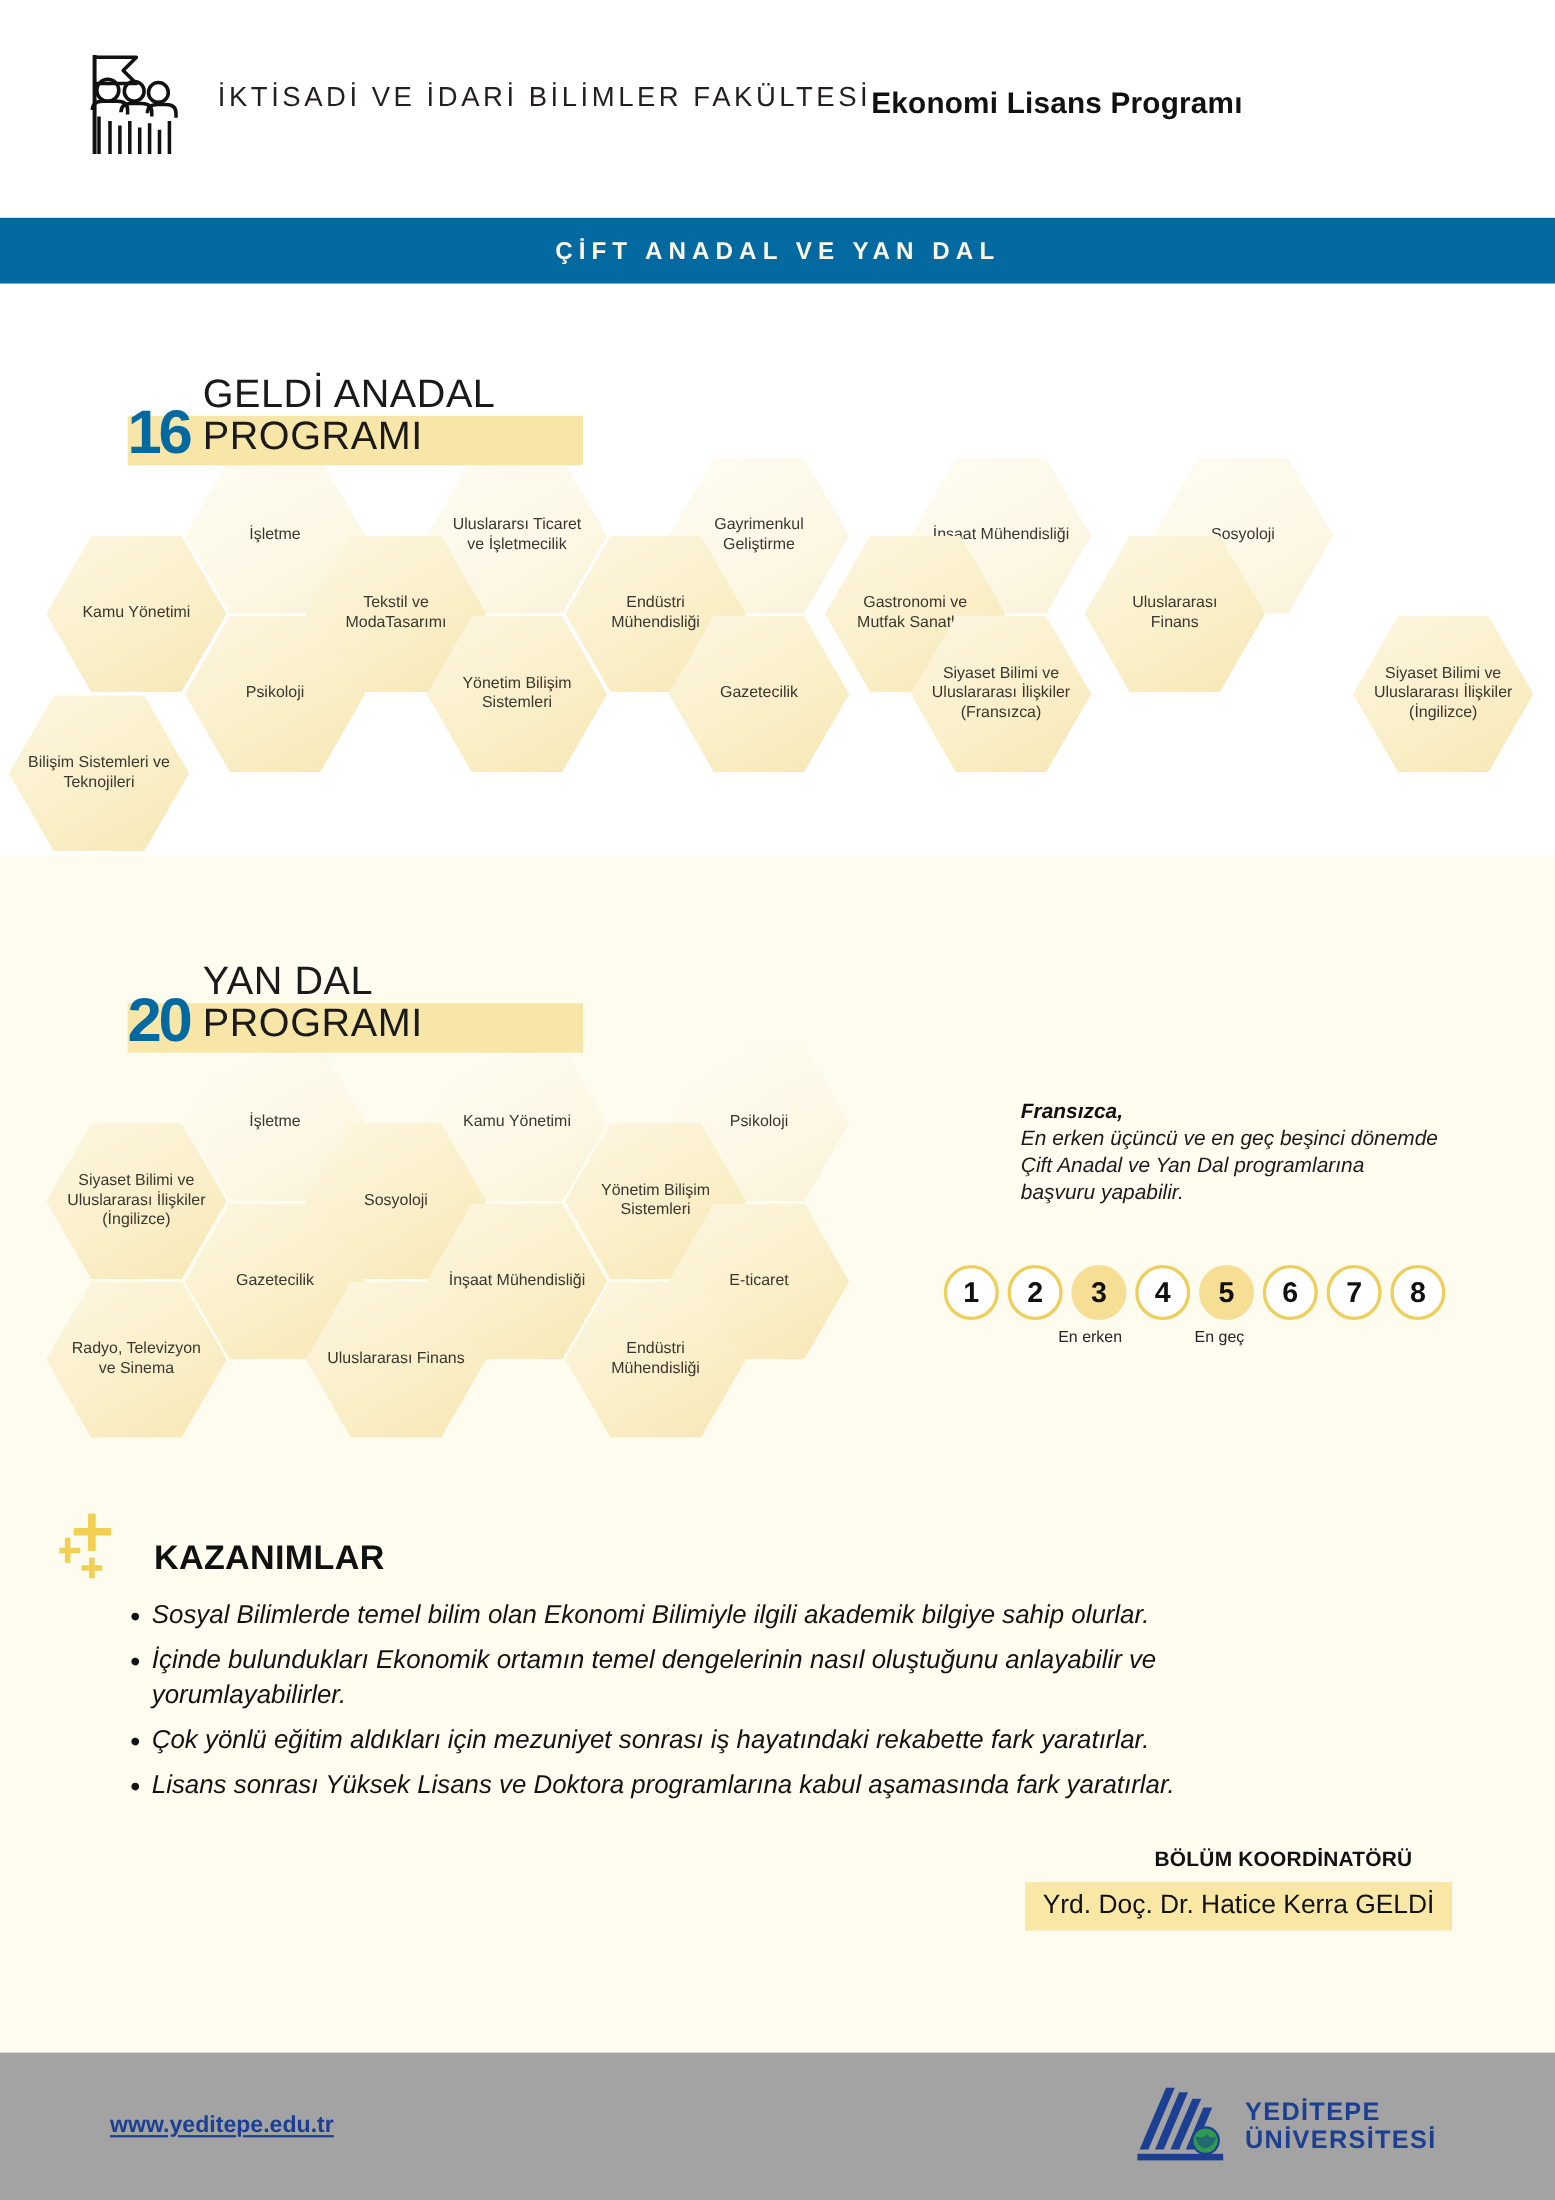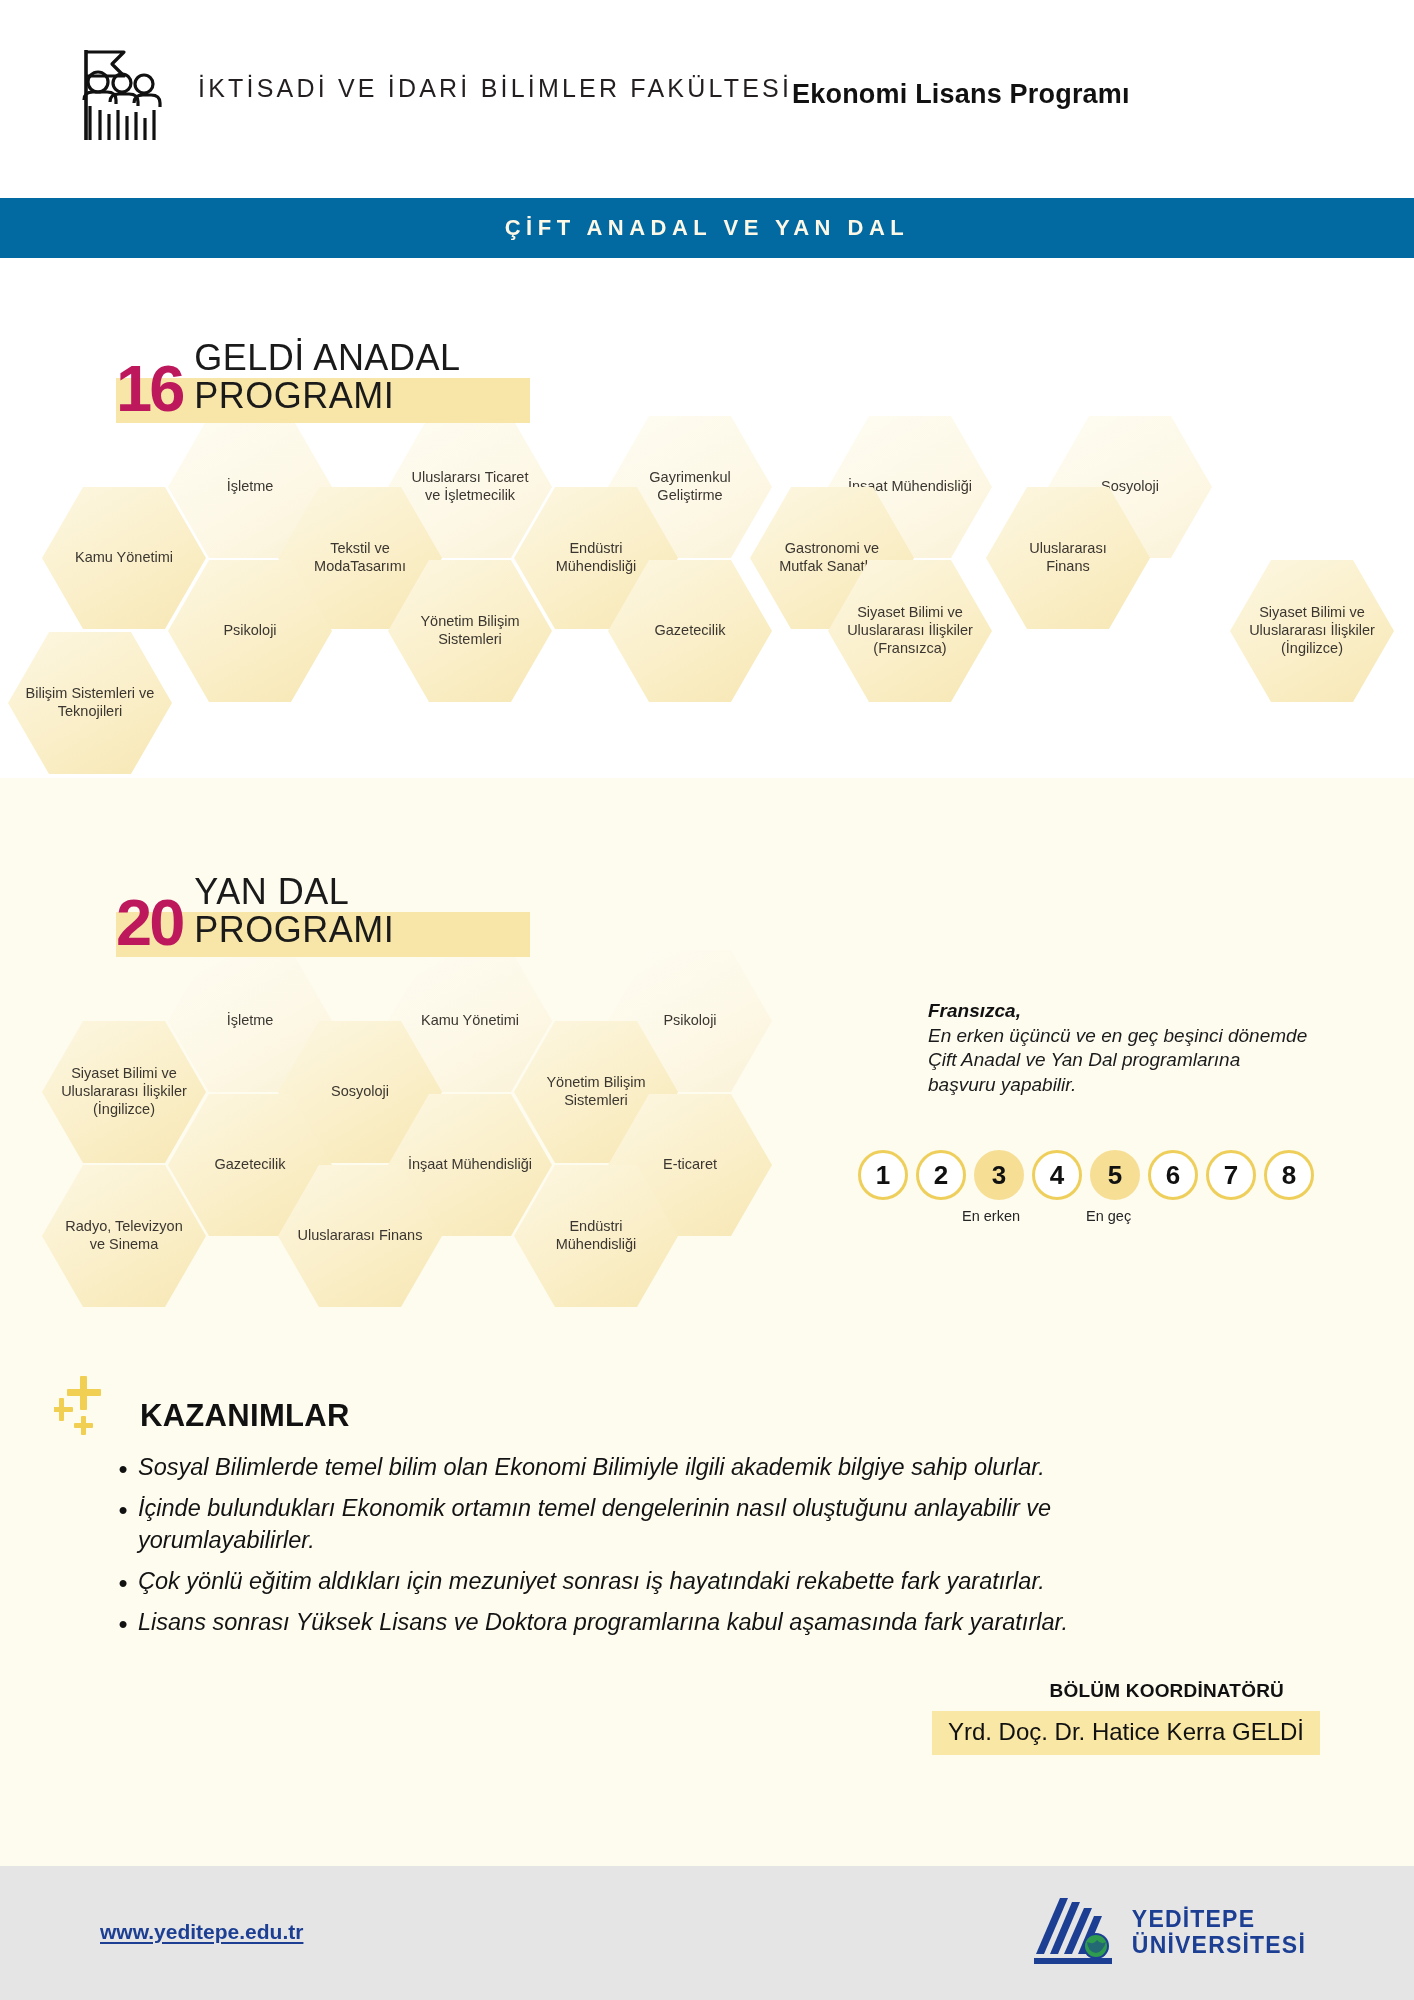--- a/index.html
+++ b/index.html
@@ -79,23 +79,23 @@
     background: #ffffff;
   }
 
   
   .sec-title {
     position: absolute;
     display: flex;
     align-items: flex-end;
   }
   .sec-num {
-    font-size: 65px;
+    font-size: 56px;
     font-weight: 800;
-    color: #be185d;
+    color: #0369a1;
     line-height: 0.88;
     letter-spacing: -3px;
     position: relative;
     z-index: 3;
   }
   .sec-words {
     position: relative;
     z-index: 3;
     margin-left: 12px;
     padding-bottom: 2px;
@@ -251,21 +251,21 @@
     color: #111;
     padding: 7px 16px 9px 16px;
   }
 
   
   .footer {
     position: absolute;
     top: 1866px; left: 0;
     width: 1414px;
     height: 134px;
-    background: #e5e5e5;
+    background: #a3a3a3;
   }
   .footer-url {
     position: absolute;
     left: 100px; top: 54px;
     font-size: 21px;
     font-weight: 700;
     color: #1C3F94;
     text-decoration: underline;
     text-underline-offset: 3px;
   }

